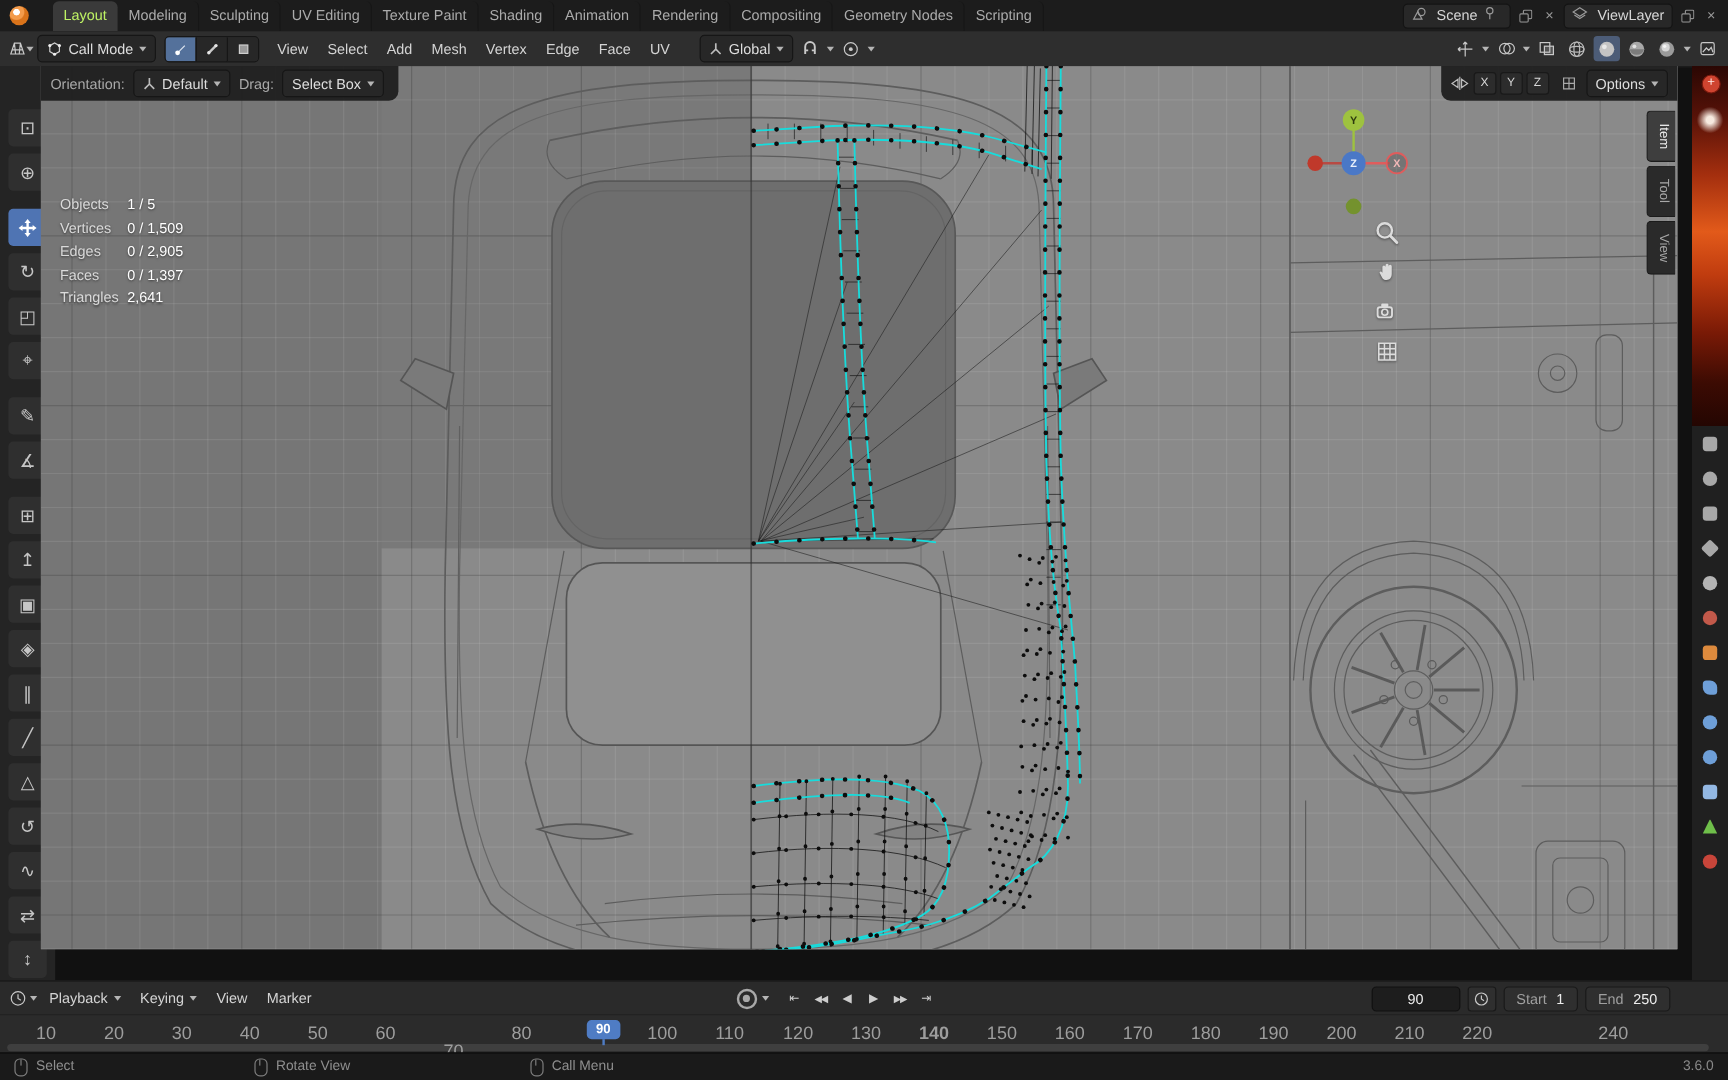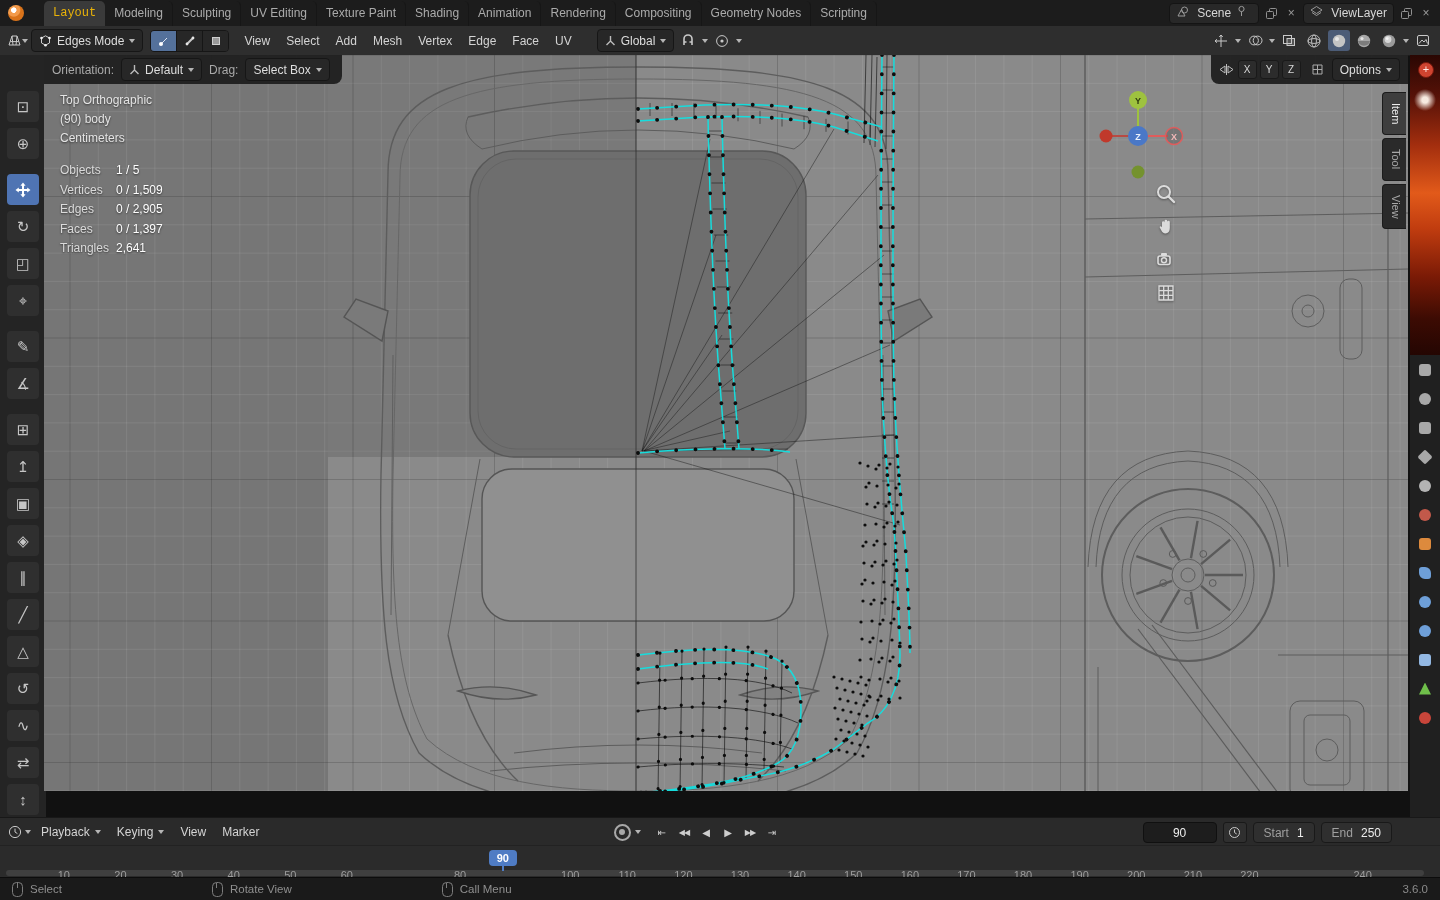--- a/index.html
+++ b/index.html
@@ -7,21 +7,21 @@
        font-family:"Liberation Sans","DejaVu Sans",sans-serif;font-size:12px;color:#c8c8c8;
        -webkit-user-select:none;user-select:none;}
   
   .topbar{position:absolute;top:0;left:0;right:0;height:26px;background:#1c1c1c;
           border-bottom:1px solid #101010;display:flex;align-items:center;}
   .logo{width:16px;height:16px;border-radius:50%;margin:0 8px 0 8px;
         background:radial-gradient(circle at 36% 32%, #fff 0 2.5px, #f39b4b 3px 6px, #d9731a 7px 9px);}
   .menu{padding:0 9px;height:100%;display:flex;align-items:center;color:#cfcfcf;}
   .tabs{display:flex;align-items:flex-end;height:100%;margin-left:12px;white-space:nowrap;overflow:hidden;}
   .tab{padding:5px 9px 6px;border-radius:5px 5px 0 0;color:#ababab;font-size:12px;border-right:1px solid #161616;}
-  .tab.active{background:#3a3a3a;color:#eab308;border-right:none;font-family:Liberation Mono, monospace;}
+  .tab.active{background:#3a3a3a;color:#bef264;border-right:none;}
   .topbar-right{margin-left:auto;display:flex;align-items:center;gap:4px;padding-right:6px;}
   .widget{display:flex;align-items:center;gap:5px;background:#282828;border:1px solid #141414;
           border-radius:4px;height:19px;padding:0 6px;color:#d6d6d6;}
   .mini{width:16px;height:16px;display:flex;align-items:center;justify-content:center;color:#9a9a9a;}
   
   .header2{position:absolute;top:26px;left:0;right:0;height:29px;background:#2e2e2e;
            border-bottom:1px solid #1b1b1b;display:flex;align-items:center;padding:0 6px;gap:3px;}
   .dd{display:flex;align-items:center;gap:5px;background:#272727;border:1px solid #161616;
       border-radius:4px;height:21px;padding:0 7px;color:#dedede;}
   .chev{width:0;height:0;border-left:3.5px solid transparent;border-right:3.5px solid transparent;
@@ -35,21 +35,21 @@
   .hbtn.active{background:#4c5c77;}
   .spacer{flex:1;}
   
   .toolrail{position:absolute;left:0;top:55px;width:46px;height:762px;background:#242424;
             display:flex;flex-direction:column;align-items:center;padding-top:36px;gap:6px;overflow:hidden;box-sizing:border-box;}
   .tool{width:32px;height:31px;min-height:31px;border-radius:4px;background:#2f2f2f;display:flex;
         align-items:center;justify-content:center;font-size:15px;color:#c6c6c6;}
   .tool.active{background:#4f74b3;color:#fff;}
   .tool.gap{margin-top:9px;}
   
-  .viewport{position:absolute;left:44px;top:55px;width:1364px;height:736px;background:#787878;overflow:hidden;}
+  .viewport{position:absolute;left:34px;top:55px;width:1364px;height:736px;background:#787878;overflow:hidden;}
   .viewport svg.scene{position:absolute;left:0;top:0;}
   .vp-text{position:absolute;left:16px;top:36px;color:rgba(240,240,240,0.92);
            text-shadow:0 1px 2px rgba(0,0,0,0.55);font-size:12px;line-height:19px;}
   .vp-stats{position:absolute;left:16px;top:106px;text-shadow:0 1px 2px rgba(0,0,0,0.55);font-size:12px;line-height:19.5px;}
   .stat-row{display:flex;}
   .stat-row .lbl{width:56px;color:rgba(235,235,235,0.88);}
   .stat-row .val{color:#fff;}
   .ts-left{position:absolute;left:0;top:0;height:29px;display:flex;align-items:center;gap:7px;
            background:rgba(30,30,30,0.94);padding:0 12px 0 8px;border-radius:0 0 8px 0;}
   .ts-right{position:absolute;right:0;top:0;height:29px;display:flex;align-items:center;gap:4px;
@@ -94,21 +94,21 @@
         color:#cdcdcd;font-size:10px;border-radius:3px;}
   .tbtn.dbl{font-size:8px;letter-spacing:-1px;}
   .pb-right{position:absolute;right:48px;top:4px;display:flex;align-items:center;gap:6px;}
   .framebox{width:72px;height:19px;background:#1d1d1d;border:1px solid #101010;border-radius:4px;
             color:#ededed;display:flex;align-items:center;justify-content:center;}
   .sebox{height:19px;background:#2f2f2f;border:1px solid #191919;border-radius:4px;display:flex;
          align-items:center;gap:8px;padding:0 10px;}
   .sebox .l{color:#9f9f9f;} .sebox .v{color:#ececec;}
   
   .ruler{position:absolute;top:845px;left:0;right:0;height:32px;background:#2b2b2b;overflow:hidden;border-top:1px solid #222;}
-  .rnum{position:absolute;top:23px;width:40px;text-align:right;font-size:11px;color:#9d9d9d;}
+  .rnum{position:absolute;top:7px;width:40px;text-align:left;font-size:15px;color:#9d9d9d;}
   .pill{position:absolute;top:4px;width:28px;height:16px;background:#4f7cc4;border-radius:4px;color:#fff;
         font-size:11px;line-height:16px;text-align:center;font-weight:bold;}
   .playhead{position:absolute;top:20px;width:2px;height:5px;background:#4f7cc4;}
   .hscroll{position:absolute;left:6px;right:16px;bottom:2px;height:6px;background:#3f3f3f;border-radius:3px;}
   
   .statusbar{position:absolute;top:877px;left:0;right:0;height:23px;background:#1a1a1a;border-top:1px solid #0c0c0c;
              display:flex;align-items:center;padding:0 12px;color:#8f8f8f;font-size:11.5px;box-sizing:border-box;}
   .sb-item{display:flex;align-items:center;gap:7px;margin-right:150px;}
   .mouse{width:9px;height:13px;border:1px solid #7d7d7d;border-radius:4.5px;position:relative;}
   .mouse::before{content:"";position:absolute;left:3.5px;top:0;width:1px;height:5px;background:#7d7d7d;}
@@ -184,21 +184,21 @@
       </svg>
         <span class="chev"></span>
     </div>
     <div class="dd">
       <svg width="13" height="13">
         <path d="M2.5,4 L6.5,1.8 L10.5,4 V9 L6.5,11.2 L2.5,9 Z" stroke="#cfcfcf" fill="none"></path>
         <circle cx="2.5" cy="4" r="1.3" fill="#efefef"></circle>
           <circle cx="10.5" cy="4" r="1.3" fill="#efefef"></circle>
           <circle cx="6.5" cy="11.2" r="1.3" fill="#efefef"></circle>
       </svg>
-      <span>Edges Mode</span>
+      <span>Call Mode</span>
       <span class="chev"></span>
     </div>
     <div class="selmode">
       <div class="smbtn active">
         <svg width="12" height="12">
           <path d="M3,9 L9,3" stroke="#dfe6f2"></path>
             <circle cx="3" cy="9" r="2" fill="#fff"></circle>
           </svg>
       </div>
       <div class="smbtn">
@@ -694,25 +694,20 @@
         </div>
       <svg width="13" height="13" style="margin-left:6px;">
         <path d="M2,2 H11 V11 H2 Z M2,6.5 H11 M6.5,2 V11" stroke="#a9a9a9" fill="none"></path>
         </svg>
       <div class="dd" style="margin-left:4px;">
         <span>Options</span>
         <span class="chev"></span>
       </div>
     </div>
 
-    <div class="vp-text">
-      <div>Top Orthographic</div>
-      <div>(90) body</div>
-      <div>Centimeters</div>
-    </div>
     <div class="vp-stats" id="vp-stats">
         <div class="stat-row">
           <div class="lbl">Objects</div>
           <div class="val">1 / 5</div>
         </div>
         <div class="stat-row">
           <div class="lbl">Vertices</div>
           <div class="val">0 / 1,509</div>
         </div>
         <div class="stat-row">
@@ -884,21 +879,21 @@
       <div class="rnum" style="left: 256.4px;">50</div>
       <div class="rnum" style="left: 313px;">60</div>
       <div class="rnum" style="left: 369.6px; margin-top: 15px;">70</div>
       <div class="rnum" style="left: 426.2px;">80</div>
       <div class="pill" style="left: 488.8px;">90</div>
       <div class="playhead" style="left: 501.8px;"></div>
       <div class="rnum" style="left: 539.4px;">100</div>
       <div class="rnum" style="left: 596px;">110</div>
       <div class="rnum" style="left: 652.6px;">120</div>
       <div class="rnum" style="left: 709.2px;">130</div>
-      <div class="rnum" style="left: 765.8px;">140</div>
+      <div class="rnum" style="left: 765.8px; font-weight: bold;">140</div>
       <div class="rnum" style="left: 822.4px;">150</div>
       <div class="rnum" style="left: 879px;">160</div>
       <div class="rnum" style="left: 935.6px;">170</div>
       <div class="rnum" style="left: 992.2px;">180</div>
       <div class="rnum" style="left: 1048.8px;">190</div>
       <div class="rnum" style="left: 1105.4px;">200</div>
       <div class="rnum" style="left: 1162px;">210</div>
       <div class="rnum" style="left: 1218.6px;">220</div>
       <div class="rnum" style="left: 1275.2px; margin-top: 22px;">230</div>
       <div class="rnum" style="left: 1331.8px;">240</div>

